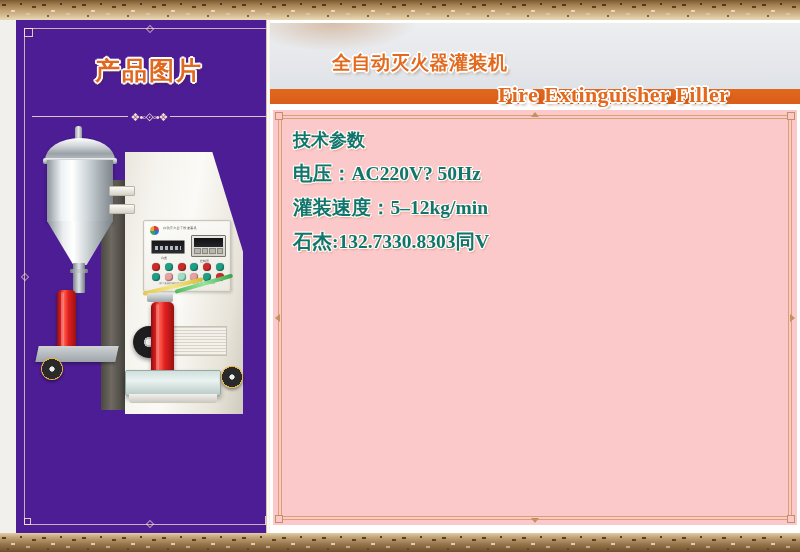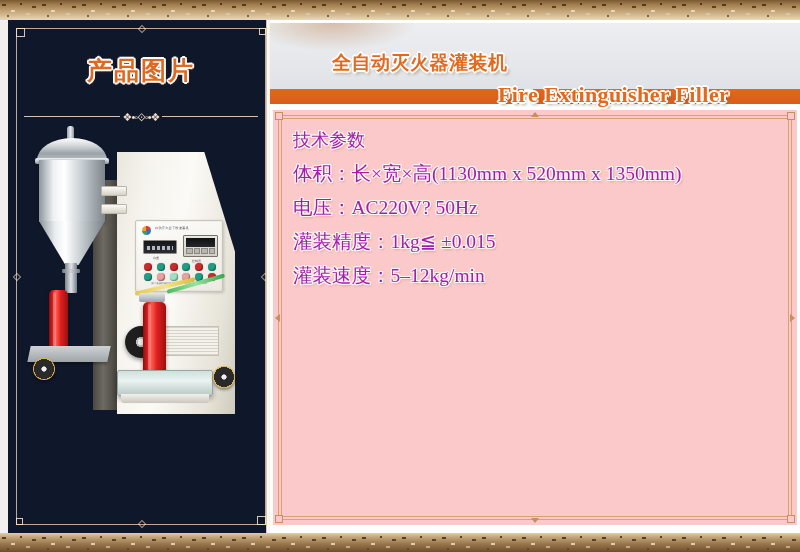--- a/index.html
+++ b/index.html
@@ -39,23 +39,23 @@
       radial-gradient(ellipse 2px 2px at 21px 4px, rgba(58,38,18,.8) 0 60%, transparent 61%),
       radial-gradient(ellipse 3px 2px at 28px 14px, rgba(230,210,180,.6) 0 60%, transparent 61%),
       radial-gradient(ellipse 2px 2px at 8px 16px, rgba(90,60,30,.7) 0 60%, transparent 61%),
       radial-gradient(ellipse 3px 2px at 34px 7px, rgba(60,40,20,.75) 0 60%, transparent 61%),
       linear-gradient(180deg, #e2cea8 0%, #c3a579 22%, #96734a 60%, #6d4f2c 100%);
     background-size: 40px 20px,40px 20px,40px 20px,40px 20px,40px 20px,40px 20px, 100% 100%;
   }
 
   
   #left-panel {
-    position: absolute; left: 8px; top: 20px;
+    position: absolute; left: 16px; top: 20px;
     width: 266px; height: 513px;
-    background: #0f172a;
+    background: #4c1d95;
     overflow: hidden;
   }
   .orange-frame {
     position: absolute; left: 8px; top: 8px;
     width: 250px; height: 497px;
     border: 1px solid rgba(255,228,200,.72);
   }
   .orange-frame::before,
   .orange-frame::after {
     content:""; position:absolute; width:7px; height:7px;
@@ -354,22 +354,22 @@
   .tri.rm{right:-4px; top:50%; margin-top:-4px;
           border-right:none; border-top:4px solid transparent;
           border-bottom:4px solid transparent; border-left:5px solid #c68f62;}
 
   #spec-list{
     position:absolute; left:20px; top:13px; right:16px;
     list-style:none;
   }
   #spec-list li{
     font-family:"Liberation Serif","DejaVu Serif", serif;
-    font-size: 19.5px; font-weight: normal;
-    color:#a21caf; line-height:34px; white-space:nowrap;
+    font-size: 19.5px; font-weight: bold;
+    color:#0f766e; line-height:34px; white-space:nowrap;
     text-shadow:
       -1px -1px 0 #fff7f2, 1px -1px 0 #fff7f2,
       -1px  1px 0 #fff7f2, 1px  1px 0 #fff7f2,
       -1.3px 0 0 #fff7f2, 1.3px 0 0 #fff7f2,
       0 -1.3px 0 #fff7f2, 0 1.3px 0 #fff7f2,
       1.5px 2px 2px rgba(150,70,30,.3);
   }
   #spec-list li.heading{ font-family:"DejaVu Sans", sans-serif; font-size:18px; }
 
   #panel-gap{
@@ -487,22 +487,21 @@
         <span class="ck bl"></span>
         <span class="ck br"></span>
         <span class="tri tm"></span>
         <span class="tri bm"></span>
         <span class="tri lm"></span>
         <span class="tri rm"></span>
       </div>
 
       <ul id="spec-list">
           <li class="heading">技术参数</li>
-          <li>体积：长×宽×高(1130mm x 520mm x 1350mm)</li>
           <li>电压：AC220V? 50Hz</li>
-          <li>灌装精度：1kg≦ ±0.015</li>
           <li>灌装速度：5–12kg/min</li>
+          <li>石杰:132.7330.8303同V</li>
         </ul>
     </div>
   </div>
 
   <div id="strip-bottom" class="texture-strip"></div>
 </div>
 
 </body></html>

